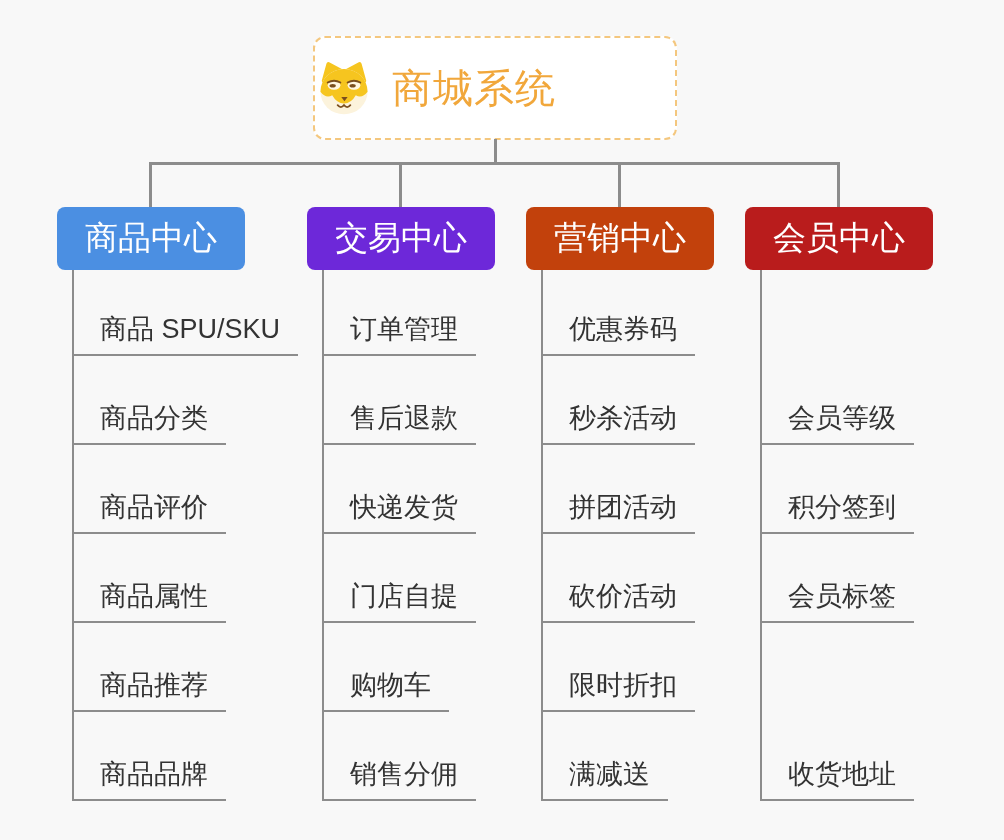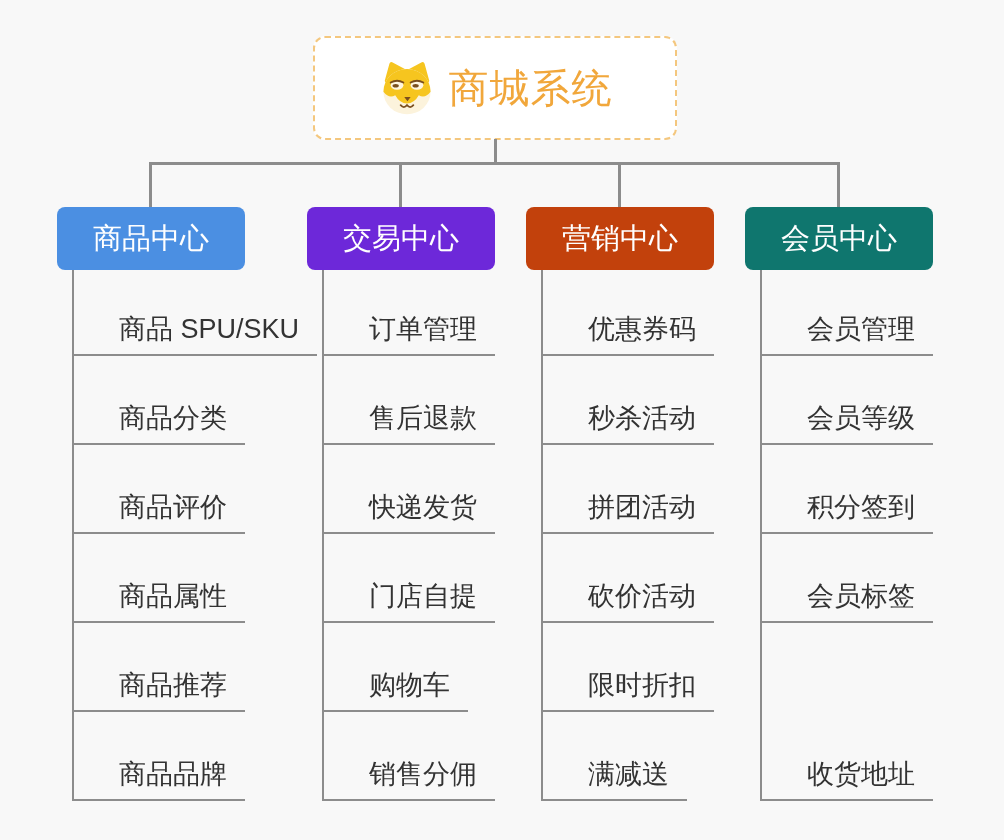--- a/index.html
+++ b/index.html
@@ -2,39 +2,39 @@
 <html><head>
 <meta charset="utf-8">
 <style>
   html,body{margin:0;padding:0;}
   body{font-family:"Liberation Sans","DejaVu Sans",sans-serif;}
   #canvas{position:relative;width:1004px;height:840px;background:#f8f8f8;overflow:hidden;}
 
   
   .root{position:absolute;left:313px;top:36px;width:364px;height:104px;box-sizing:border-box;
         background:#ffffff;border:2px dashed #f4c77e;border-radius:12px;
-        display:flex;align-items:center;justify-content:center;gap:13px;}
+        display:flex;align-items:center;justify-content:flex-start;gap:19px;}
   .root-title{font-size:40px;letter-spacing:1px;}
   .dog svg{display:block;}
 
   
   .conn{position:absolute;background:#8c8c8c;}
   .stub{left:494px;top:139px;width:3px;height:26px;}
   .hbar{left:150px;top:162px;width:690px;height:3px;}
   .drop{top:162px;width:3px;height:46px;}
   .d0{left:149px}.d1{left:399px}.d2{left:618px}.d3{left:837px}
 
   
   .branch{position:absolute;top:207px;width:188px;height:600px;}
   .b0{left:57px}.b1{left:307px}.b2{left:526px}.b3{left:745px}
   .head{position:absolute;top:0;left:0;width:188px;height:63px;border-radius:8px;
-        color:#ffffff;font-size:29px;display:flex;align-items:center;justify-content:center;}
+        color:#ffffff;font-size:33px;display:flex;align-items:center;justify-content:center;}
   .trunk{position:absolute;left:15px;top:63px;width:2px;height:531px;background:#8c8c8c;}
   .item{position:absolute;left:15px;white-space:nowrap;font-size:27px;line-height:34px;
-        color:#333333;padding:0 18px 8px 47px;border-bottom:2px solid #8c8c8c;}
+        color:#333333;padding:0 18px 8px 28px;border-bottom:2px solid #8c8c8c;}
   .i0{top:105px}.i1{top:194px}.i2{top:283px}.i3{top:372px}.i4{top:461px}.i5{top:550px}
 </style>
 </head>
 <body>
 
 <div id="canvas">
 
   <div class="root">
     <span class="dog">
       <svg width="58" height="56" viewBox="0 0 64 60" xmlns="http://www.w3.org/2000/svg">
@@ -89,22 +89,21 @@
     <div class="trunk"></div>
     <div class="item i0">优惠券码</div>
     <div class="item i1">秒杀活动</div>
     <div class="item i2">拼团活动</div>
     <div class="item i3">砍价活动</div>
     <div class="item i4">限时折扣</div>
     <div class="item i5">满减送</div>
   </section>
 
   <section class="branch b3">
-    <div class="head" style="background-color: #0f766e; font-family: Liberation Mono, monospace;">会员中心</div>
+    <div class="head" style="background-color: #b91c1c; font-family: Liberation Mono, monospace;">会员中心</div>
     <div class="trunk"></div>
-    <div class="item i0">会员管理</div>
     <div class="item i1">会员等级</div>
     <div class="item i2">积分签到</div>
     <div class="item i3">会员标签</div>
     <div class="item i5">收货地址</div>
   </section>
 
 </div>
 
 </body></html>

